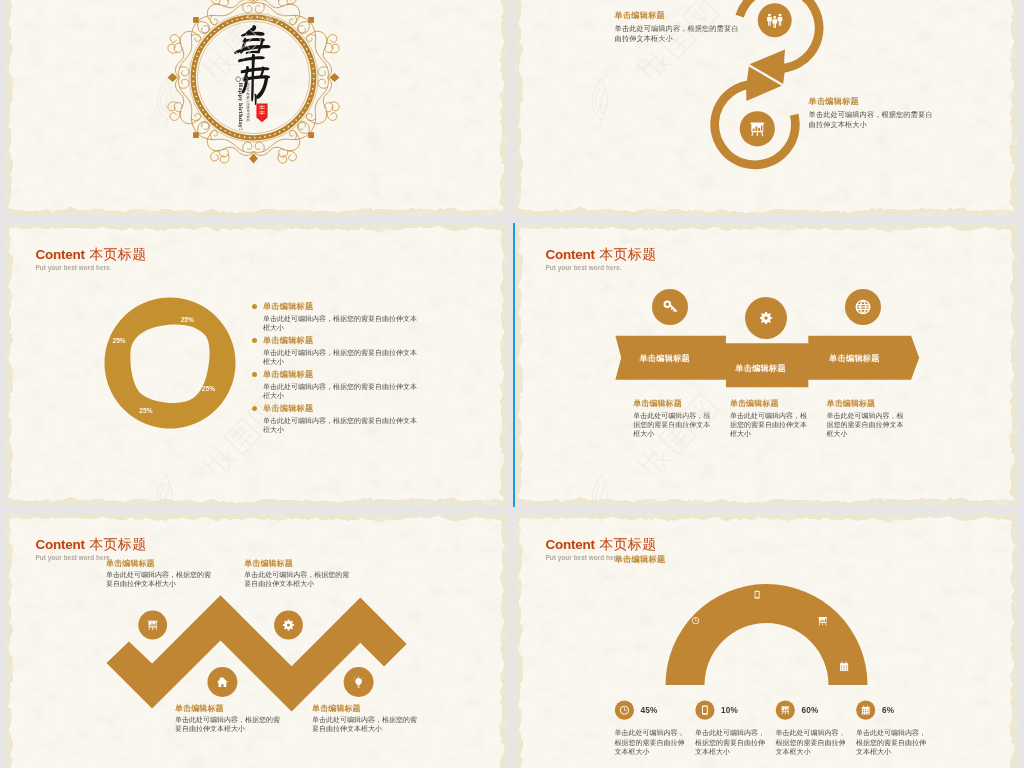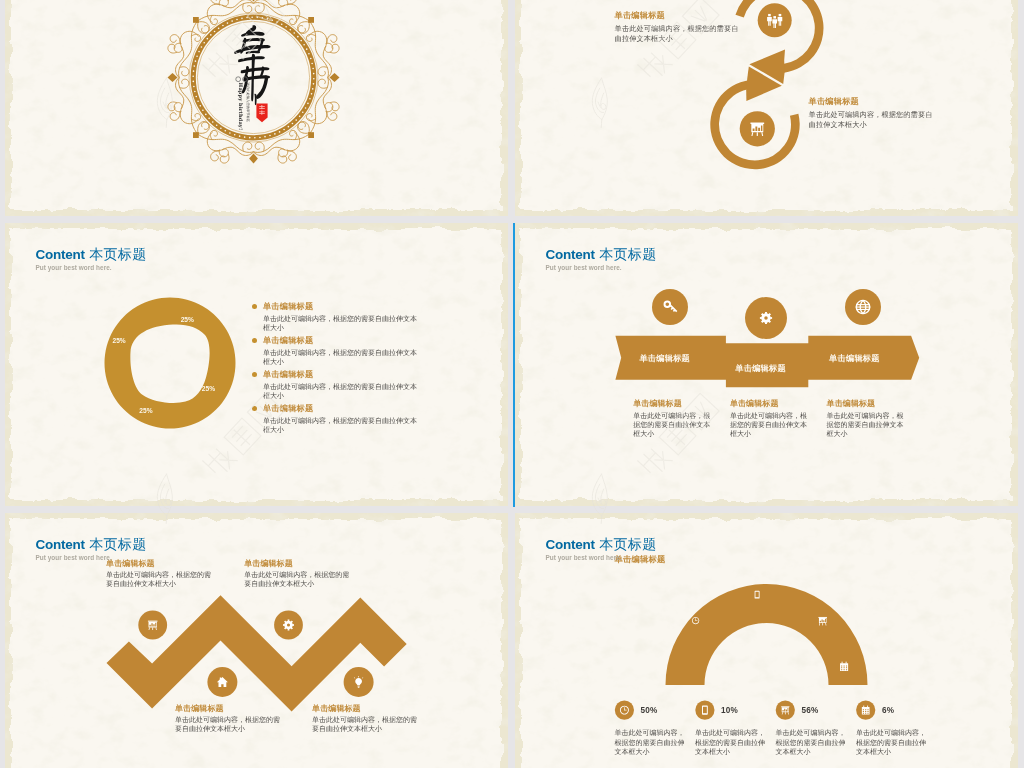--- a/index.html
+++ b/index.html
@@ -17,21 +17,21 @@
   #s1{left:5px;  top:-67px; width:503px; height:283px;}
   #s2{left:515px;top:-67px; width:503px; height:283px;}
   #s3{left:5px;  top:223px; width:503px; height:283px;}
   #s4{left:515px;top:223px; width:503px; height:283px;}
   #s5{left:5px;  top:513px; width:503px; height:283px;}
   #s6{left:515px;top:513px; width:503px; height:283px;}
 
   .blueline{position:absolute;left:513px;top:223px;width:2px;height:284px;background:#1e9be0;z-index:50;}
 
   .head{position:absolute;left:30.5px;top:23.5px;}
-  .head .h1{font-size:13.5px;font-weight:bold;color:#0369a1;letter-spacing:-0.25px;line-height:14px;white-space:nowrap;}
+  .head .h1{font-size:13.5px;font-weight:bold;color:#c2410c;letter-spacing:-0.25px;line-height:14px;white-space:nowrap;}
   .head .h1 .cn{font-family:"DejaVu Serif",serif;font-weight:normal;font-size:14px;margin-left:4.5px;letter-spacing:0.3px;}
   .head .sub{font-size:6.4px;color:#aeaa9f;letter-spacing:0.05px;margin-top:2.5px;font-weight:600;}
 
 
 
 
   .col{position:absolute;width:80px;}
   .col .ct{color:#c18c3c;font-size:8.0px;font-weight:bold;line-height:9.5px;letter-spacing:0.1px;white-space:nowrap;}
   .col .cb{color:#4e4c49;font-size:7.0px;line-height:9.0px;margin-top:2.4px;}
 
@@ -588,29 +588,29 @@
             <path d="M19.0 16.8 h-1.5 l1.1 5.0 h1.5 z"></path>
           </g>
           <g transform="translate(323.60,147.90) scale(0.4583)" fill="#ffffff">
             <path d="M3.2 5.0 h17.6 v17.0 h-17.6 z M5.4 9.8 h2.6 v2.3 h-2.6 z M10.7 9.8 h2.6 v2.3 h-2.6 z M16.0 9.8 h2.6 v2.3 h-2.6 z M5.4 14.0 h2.6 v2.3 h-2.6 z M10.7 14.0 h2.6 v2.3 h-2.6 z M16.0 14.0 h2.6 v2.3 h-2.6 z M5.4 18.2 h2.6 v2.3 h-2.6 z M10.7 18.2 h2.6 v2.3 h-2.6 z M16.0 18.2 h2.6 v2.3 h-2.6 z" fill-rule="evenodd"></path>
             <rect x="6.6" y="1.6" width="2.0" height="4.4"></rect>
             <rect x="15.4" y="1.6" width="2.0" height="4.4"></rect>
           </g>
         </svg>
         <div style="position:absolute;left:99.5px;top:41.0px;color:#c18c3c;font-size:8.3px;font-weight:bold;letter-spacing:0.2px;">单击编辑标题</div>
         <div class="lg" style="left:99.6px;top:187.5px;">
-  <div class="pct">50%</div>
+  <div class="pct">45%</div>
   <div class="lb">单击此处可编辑内容，根据您的需要自由拉伸文本框大小</div>
 </div>
         <div class="lg" style="left:180.1px;top:187.5px;">
   <div class="pct">10%</div>
   <div class="lb">单击此处可编辑内容，根据您的需要自由拉伸文本框大小</div>
 </div>
         <div class="lg" style="left:260.5px;top:187.5px;">
-  <div class="pct">56%</div>
+  <div class="pct">60%</div>
   <div class="lb">单击此处可编辑内容，根据您的需要自由拉伸文本框大小</div>
 </div>
         <div class="lg" style="left:340.9px;top:187.5px;">
   <div class="pct">6%</div>
   <div class="lb">单击此处可编辑内容，根据您的需要自由拉伸文本框大小</div>
 </div>
         <div class="head">
           <div class="h1"><span>Content</span><span class="cn">本页标题</span></div>
           <div class="sub">Put your best word here.</div>
         </div>

